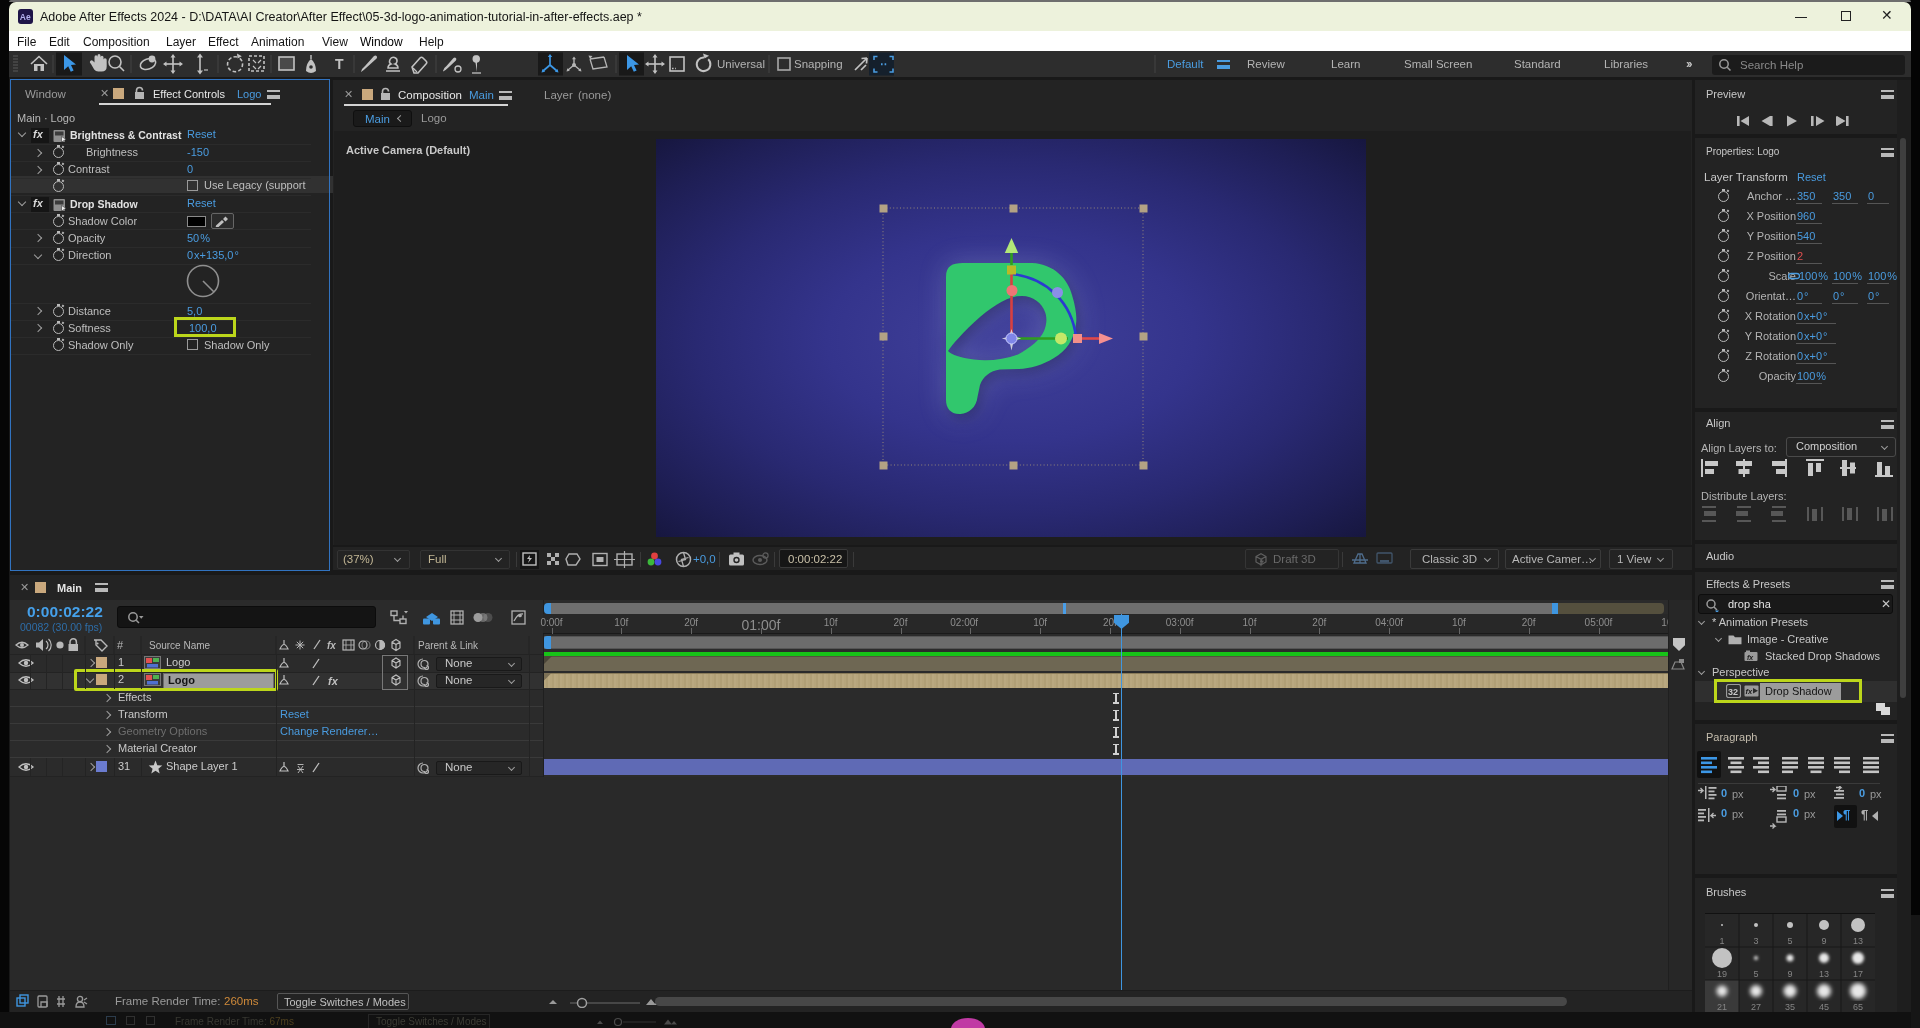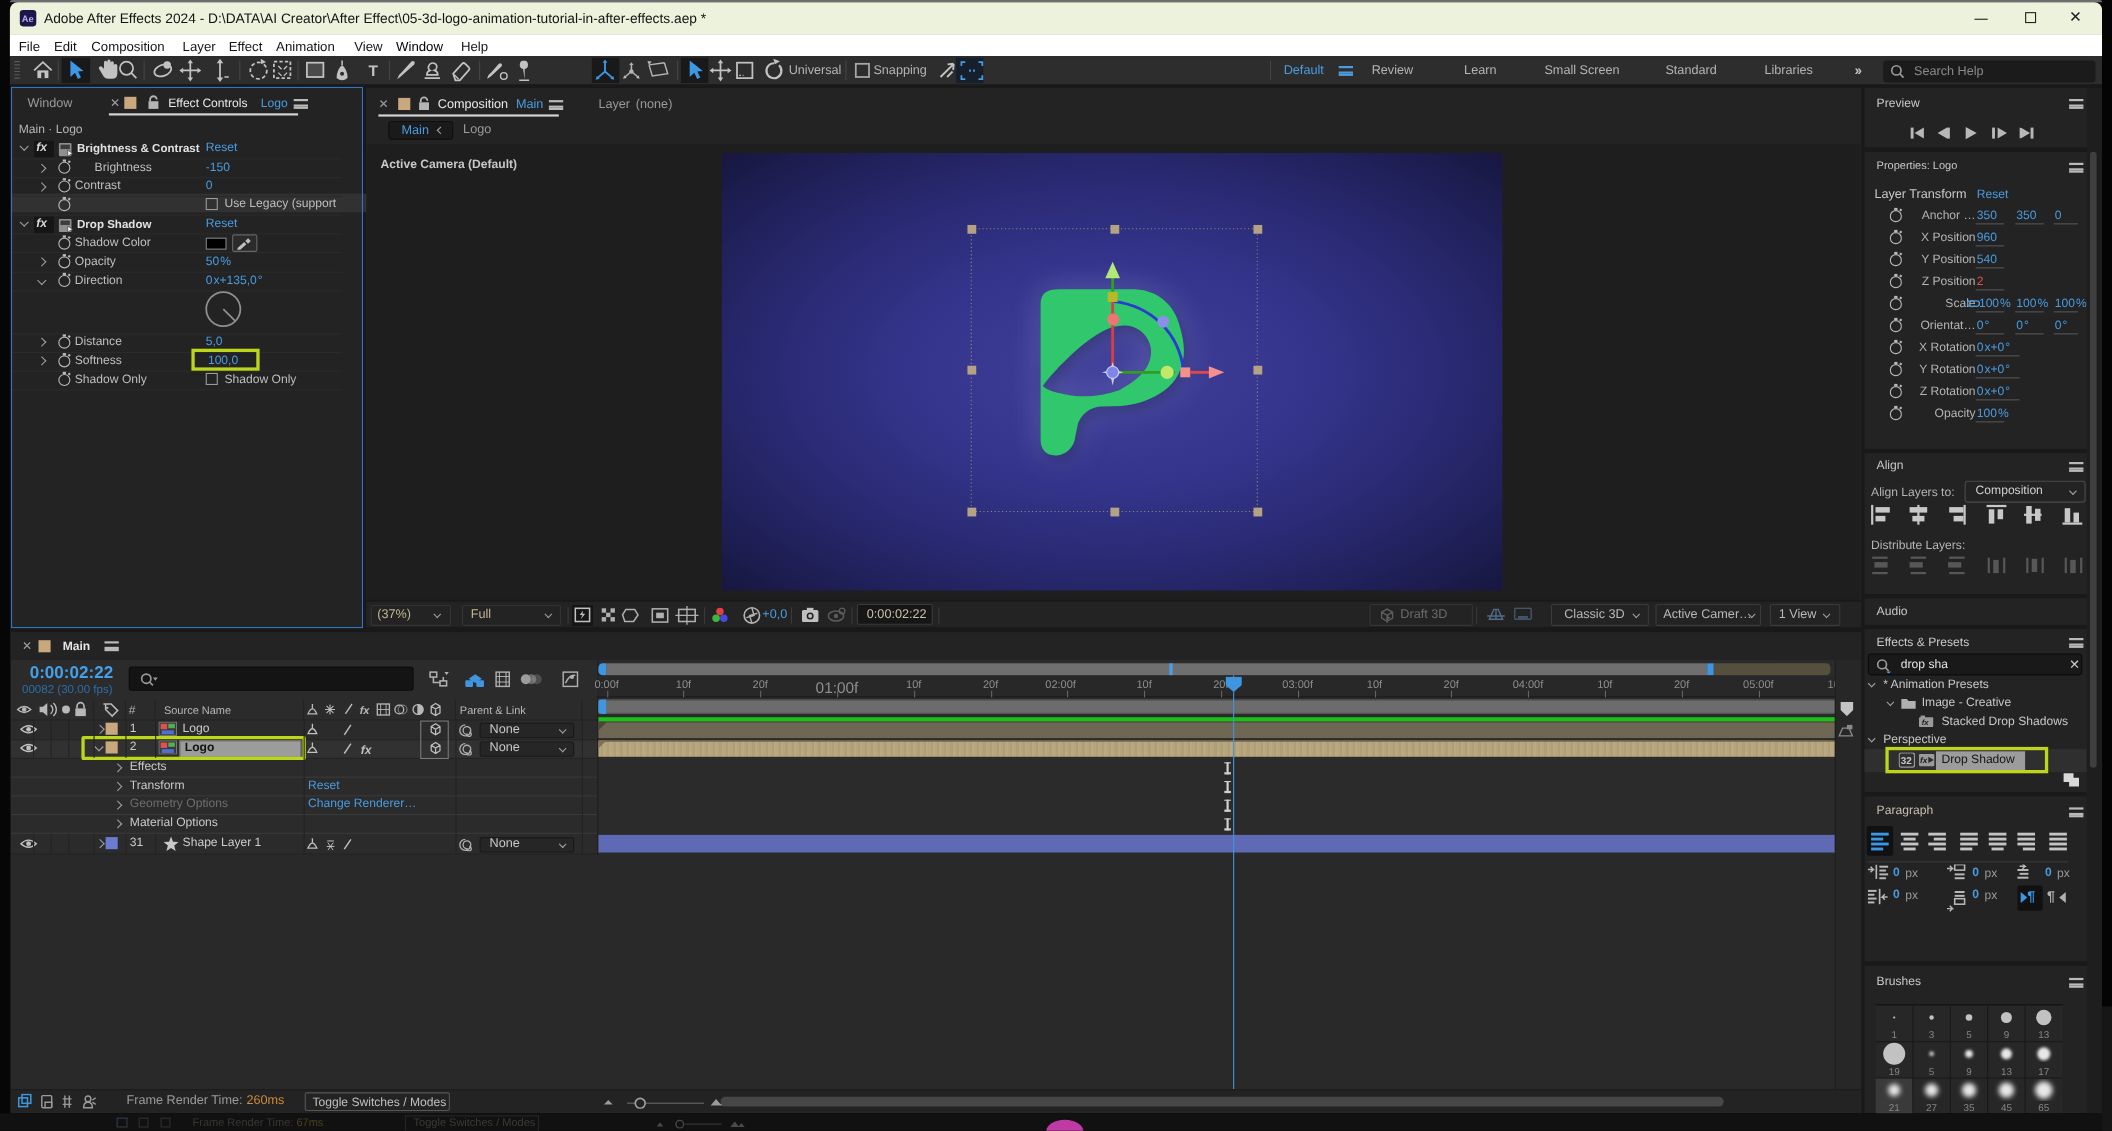--- a/index.html
+++ b/index.html
@@ -927,21 +927,21 @@
 
   <div class="chr" style="left:94px;top:120px;"></div>
     <div class="t" style="left:108px;top:116px;color:#c8c8c8;">Effects</div>
   <div class="chr" style="left:94px;top:137px;"></div>
     <div class="t" style="left:108px;top:133px;color:#c8c8c8;">Transform</div>
     <div class="t" style="left:270px;top:133px;color:#4a9ce0;">Reset</div>
   <div class="chr" style="left:94px;top:154px;"></div>
     <div class="t" style="left:108px;top:150px;color:#6e6e6e;">Geometry Options</div>
     <div class="t" style="left:270px;top:150px;color:#4a9ce0;">Change Renderer…</div>
   <div class="chr" style="left:94px;top:171px;"></div>
-    <div class="t" style="left:108px;top:167px;color:#c8c8c8;">Material Options</div>
+    <div class="t" style="left:108px;top:167px;color:#c8c8c8;">Material Creator</div>
 
   <svg class="ab" style="left:6px;top:186px;" width="20" height="12" viewBox="0 0 20 12">
       <path d="M3,6 q7,-6.5 14,0 q-7,6.5 -14,0 Z" fill="none" stroke="#c0c0c0" stroke-width="1.3"></path>
       <circle cx="10" cy="6" r="2.2" fill="#c0c0c0"></circle>
     </svg>
   <div class="chr" style="left:78px;top:189px;"></div>
   <div class="ab" style="left:86px;top:186px;width:11px;height:11px;background:#6b7cd0;"></div>
   <div class="t" style="left:108px;top:185px;color:#cccccc;">31</div>
   <svg class="ab" style="left:138px;top:185px;" width="15" height="14" viewBox="0 0 15 14">
       <path d="M7.5,0.5 l1.8,4.7 5,0.3 -3.9,3.2 1.3,4.9 -4.2,-2.8 -4.2,2.8 1.3,-4.9 -3.9,-3.2 5,-0.3 Z" fill="#c8c8c8"></path>

